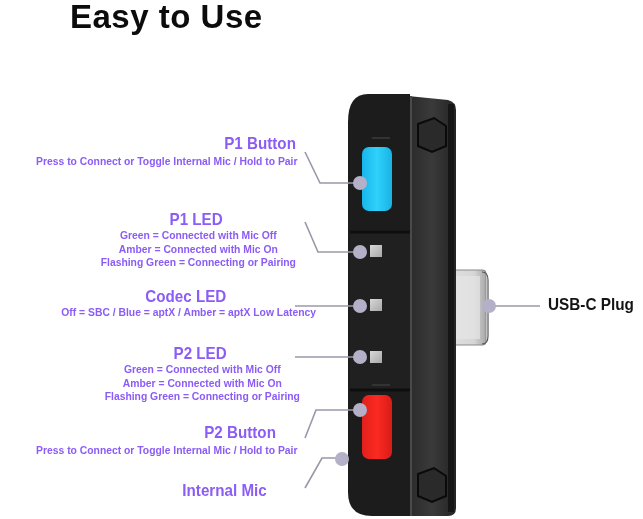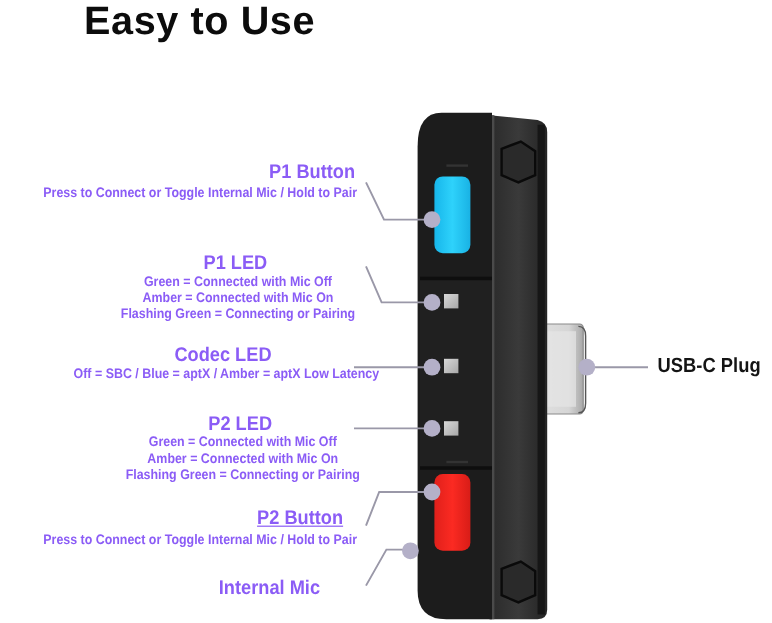--- a/index.html
+++ b/index.html
@@ -117,21 +117,21 @@
   <span class="s">Off = SBC / Blue = aptX / Amber = aptX Low Latency</span>
 </div>
 
 <div class="lbl" style="right:343px; top:344px;">
   <span class="h">P2 LED</span>
   <span class="s">Green = Connected with Mic Off</span>
   <span class="s">Amber = Connected with Mic On</span>
   <span class="s">Flashing Green = Connecting or Pairing</span>
 </div>
 
-<div class="lbl" style="right:357px; top:423px;text-decoration:underline;">
+<div class="lbl" style="right:367px; top:423px;">
   <span class="h">P2 Button</span>
 </div>
 <div class="lbl" style="right:345px; top:444px;">
   <span class="s">Press to Connect or Toggle Internal Mic / Hold to Pair</span>
 </div>
 
 <div class="lbl" style="right:376px; top:481px;">
   <span class="h">Internal Mic</span>
 </div>
 

